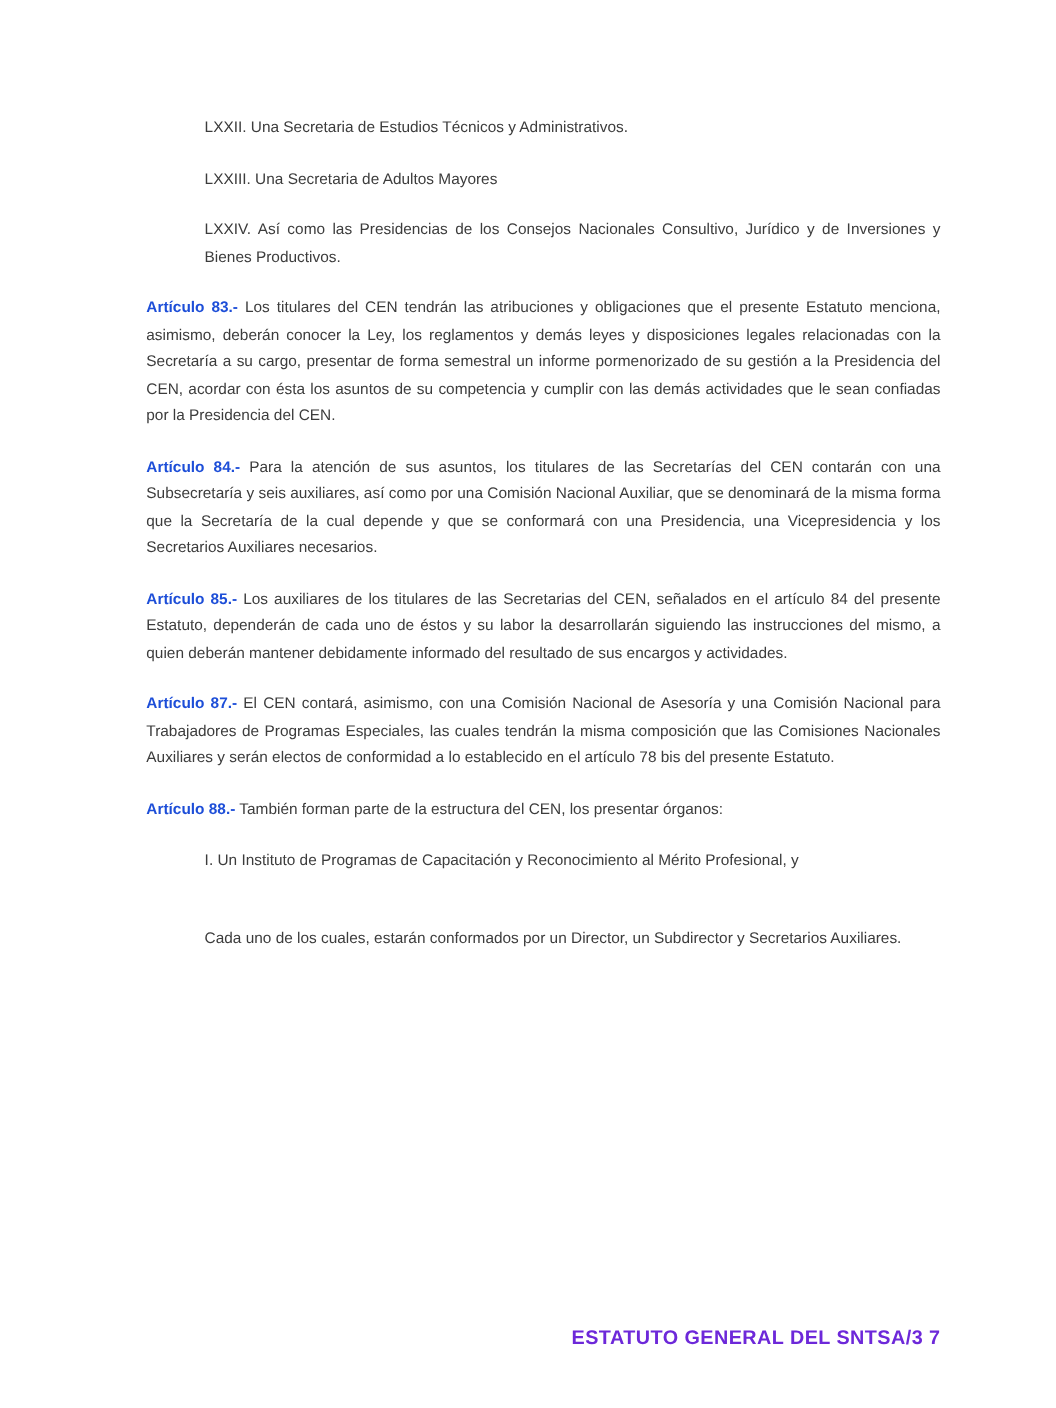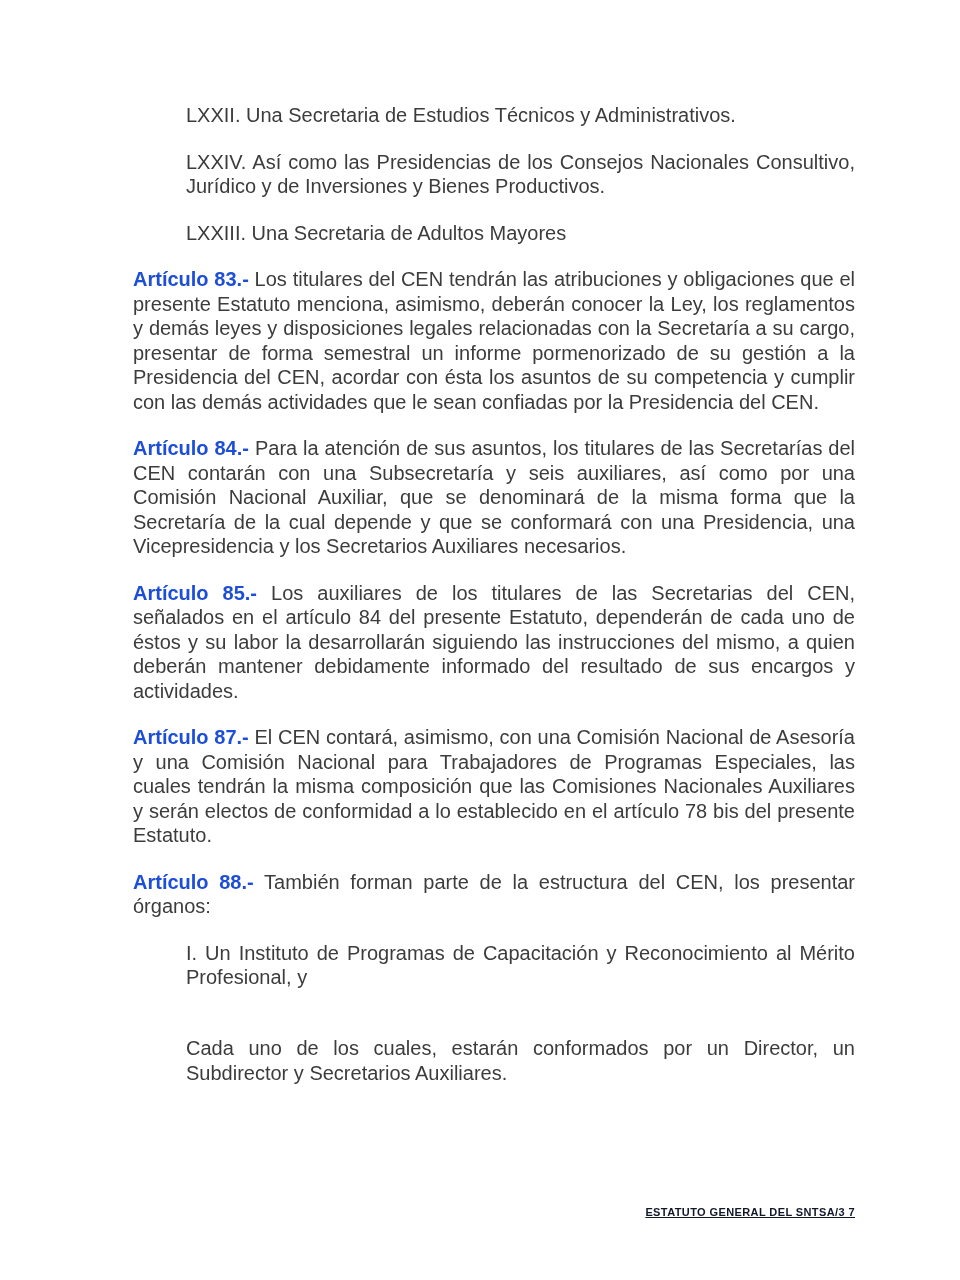--- a/index.html
+++ b/index.html
@@ -16,53 +16,52 @@
     color: #3c3c3c;
     overflow: hidden;
   }
   .content {
     position: absolute;
     left: 133px;
     top: 103px;
     width: 722px;
   }
   .para {
-    font-size: 20px;
+    font-size: 14px;
     line-height: 24.5px;
     text-align: justify;
     color: #3c3c3c;
     margin-bottom: 22px;
   }
   .indent-item {
     margin-left: 53px;
   }
   .article-label {
     font-weight: bold;
     color: #1d4ed8;
   }
   .footer {
     position: absolute;
     top: 1206px;
     right: 105px;
-    font-size: 11px;
+    font-size: 18px;
     font-weight: bold;
     letter-spacing: 0.4px;
-    color: #0f172a;
-    text-decoration: underline;
+    color: #6d28d9;
   }
 </style>
 </head>
 <body>
 
 <div class="page">
   <div class="content">
 
     <p class="para indent-item">LXXII. Una Secretaria de Estudios Técnicos y Administrativos.</p>
+    <p class="para indent-item">LXXIII. Una Secretaria de Adultos Mayores</p>
     <p class="para indent-item">LXXIV. Así como las Presidencias de los Consejos Nacionales Consultivo, Jurídico y de Inversiones y Bienes Productivos.</p>
-    <p class="para indent-item">LXXIII. Una Secretaria de Adultos Mayores</p>
 
     <p class="para">
       <strong class="article-label">Artículo 83.-</strong>
       <span>Los titulares del CEN tendrán las atribuciones y obligaciones que el presente Estatuto menciona, asimismo, deberán conocer la Ley, los reglamentos y demás leyes y disposiciones legales relacionadas con la Secretaría a su cargo, presentar de forma semestral un informe pormenorizado de su gestión a la Presidencia del CEN, acordar con ésta los asuntos de su competencia y cumplir con las demás actividades que le sean confiadas por la Presidencia del CEN.</span>
     </p>
 
     <p class="para">
       <strong class="article-label">Artículo 84.-</strong>
       <span>Para la atención de sus asuntos, los titulares de las Secretarías del CEN contarán con una Subsecretaría y seis auxiliares, así como por una Comisión Nacional Auxiliar, que se denominará de la misma forma que la Secretaría de la cual depende y que se conformará con una Presidencia, una Vicepresidencia y los Secretarios Auxiliares necesarios.</span>
     </p>

